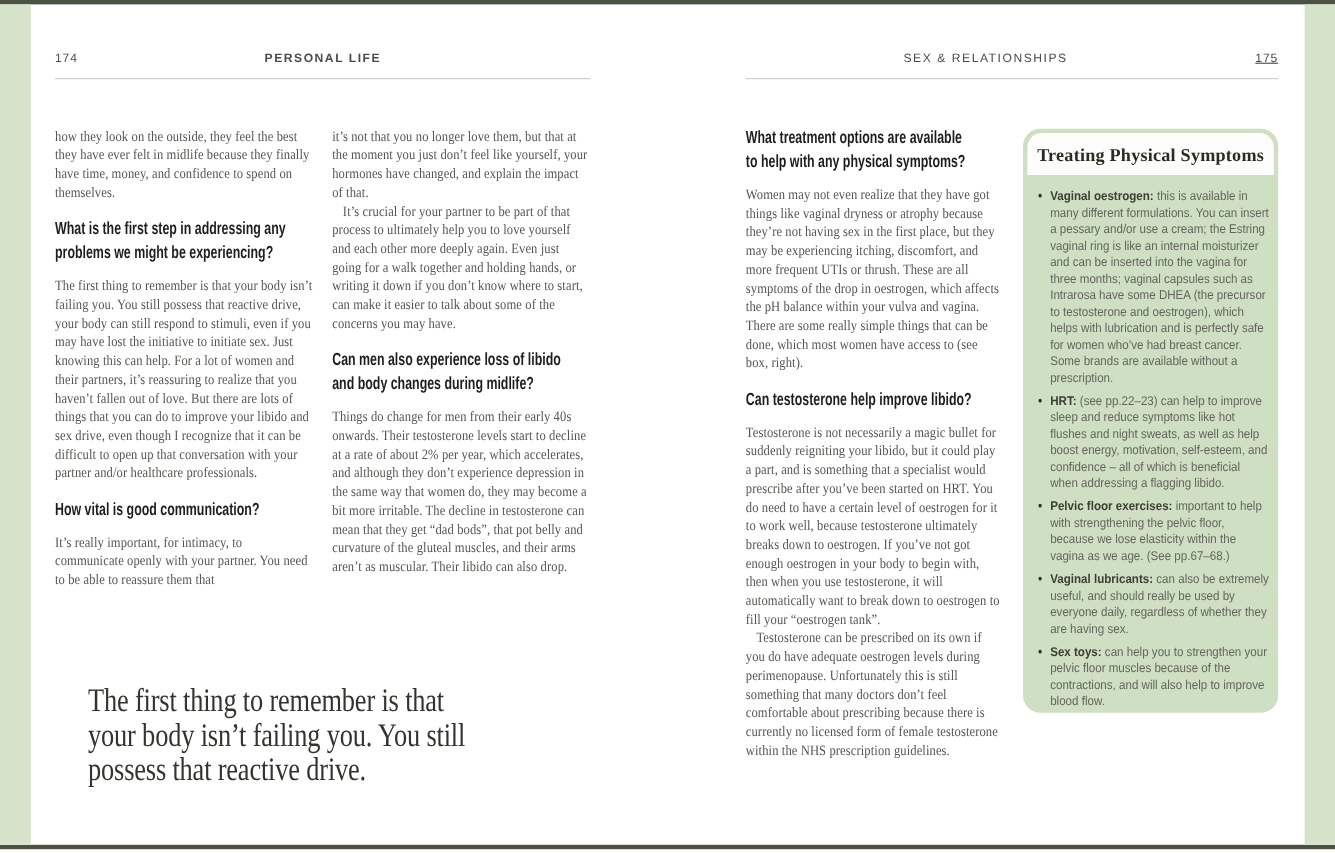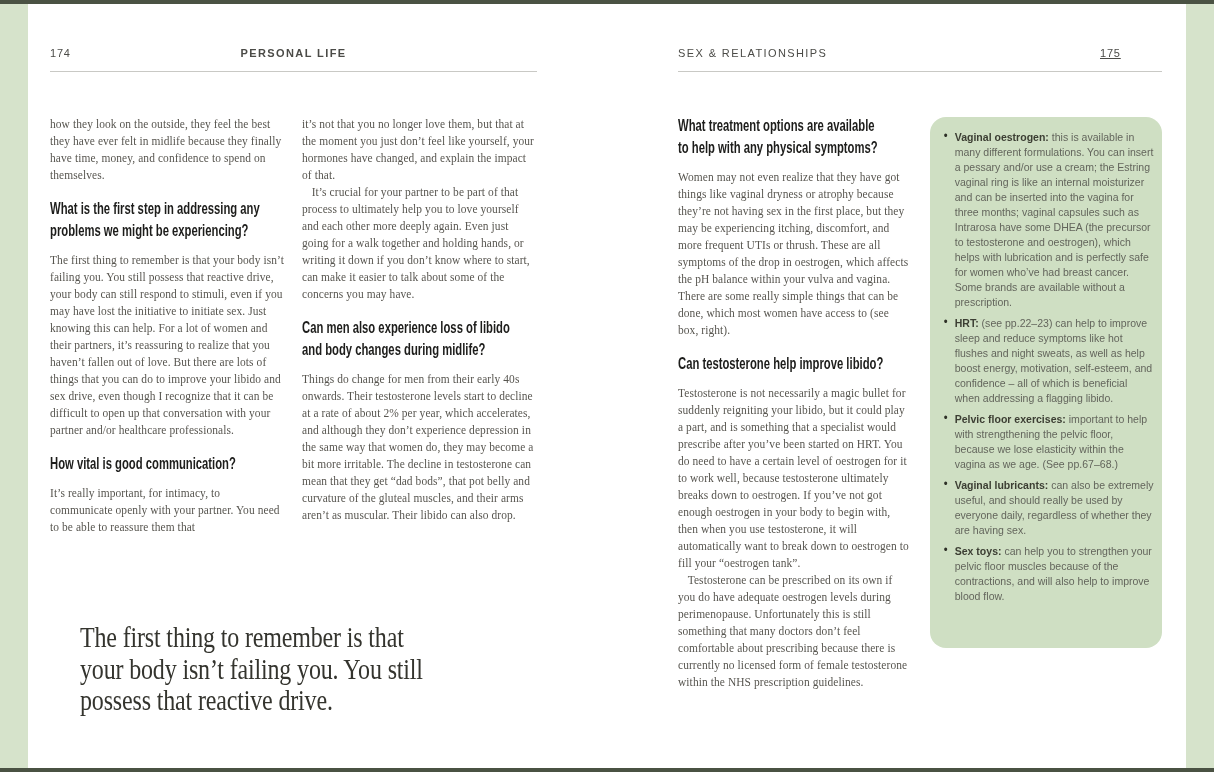--- a/index.html
+++ b/index.html
@@ -55,22 +55,22 @@
 
 <div class="edge top"></div>
 <div class="edge bottom"></div>
 <div class="strip left"></div>
 <div class="strip right"></div>
 
 <span class="running abs" style="left:50px;top:46px;"><span class="folio">174</span></span>
 <div class="running abs" style="left:50px;top:46px;width:487px;text-align:center;font-weight:bold;">PERSONAL LIFE</div>
 <div class="rule" style="left:50px;top:71px;width:487px;"></div>
 
-<div class="running abs" style="left:678px;top:46px;width:436px;text-align:left;">SEX &amp; RELATIONSHIPS</div>
-<div class="running abs" style="left:1100px;top:46px;width:62px;text-decoration:underline;"><span class="folio">175</span></div>
+<div class="running abs" style="left:678px;top:46px;width:436px;text-align:center;">SEX &amp; RELATIONSHIPS</div>
+<div class="running abs" style="left:1100px;top:46px;width:62px;text-align:right;text-decoration:underline;"><span class="folio">175</span></div>
 <div class="rule" style="left:678px;top:71px;width:484px;"></div>
 
 <div class="col" style="left:50px;top:115px;">
   <p class="para">how they look on the outside, they feel the best they have ever felt in midlife because they finally have time, money, and confidence to spend on themselves.</p>
   <div class="qhead">What is the first step in addressing any
 problems we might be experiencing?</div>
   <p class="para">The first thing to remember is that your body isn’t failing you. You still possess that reactive drive, your body can still respond to stimuli, even if you may have lost the initiative to initiate sex. Just knowing this can help. For a lot of women and their partners, it’s reassuring to realize that you haven’t fallen out of love. But there are lots of things that you can do to improve your libido and sex drive, even though I recognize that it can be difficult to open up that conversation with your partner and/or healthcare professionals.</p>
   <div class="qhead">How vital is good communication?</div>
   <p class="para">It’s really important, for intimacy, to communicate openly with your partner. You need to be able to reassure them that</p>
 </div>
@@ -90,20 +90,23 @@
 <div class="col" style="left:678px;top:115px;">
   <div class="qhead first">What treatment options are available
 to help with any physical symptoms?</div>
   <p class="para">Women may not even realize that they have got things like vaginal dryness or atrophy because they’re not having sex in the first place, but they may be experiencing itching, discomfort, and more frequent UTIs or thrush. These are all symptoms of the drop in oestrogen, which affects the pH balance within your vulva and vagina. There are some really simple things that can be done, which most women have access to (see box, right).</p>
   <div class="qhead">Can testosterone help improve libido?</div>
   <p class="para">Testosterone is not necessarily a magic bullet for suddenly reigniting your libido, but it could play a part, and is something that a specialist would prescribe after you’ve been started on HRT. You do need to have a certain level of oestrogen for it to work well, because testosterone ultimately breaks down to oestrogen. If you’ve not got enough oestrogen in your body to begin with, then when you use testosterone, it will automatically want to break down to oestrogen to fill your “oestrogen tank”.</p>
   <p class="para indent">Testosterone can be prescribed on its own if you do have adequate oestrogen levels during perimenopause. Unfortunately this is still something that many doctors don’t feel comfortable about prescribing because there is currently no licensed form of female testosterone within the NHS prescription guidelines.</p>
 </div>
 
 <div class="box">
+  <div class="box-head">
+    <span class="box-title">Treating Physical Symptoms</span>
+  </div>
   <div class="box-body">
 
       <div class="box-item">
         <span class="bullet">•</span>
         <span class="box-item-label">Vaginal oestrogen:</span>
         <span class="box-item-text">this is available in many different formulations. You can insert a pessary and/or use a cream; the Estring vaginal ring is like an internal moisturizer and can be inserted into the vagina for three months; vaginal capsules such as Intrarosa have some DHEA (the precursor to testosterone and oestrogen), which helps with lubrication and is perfectly safe for women who’ve had breast cancer. Some brands are available without a prescription.</span>
       </div>
 
       <div class="box-item">
         <span class="bullet">•</span>

